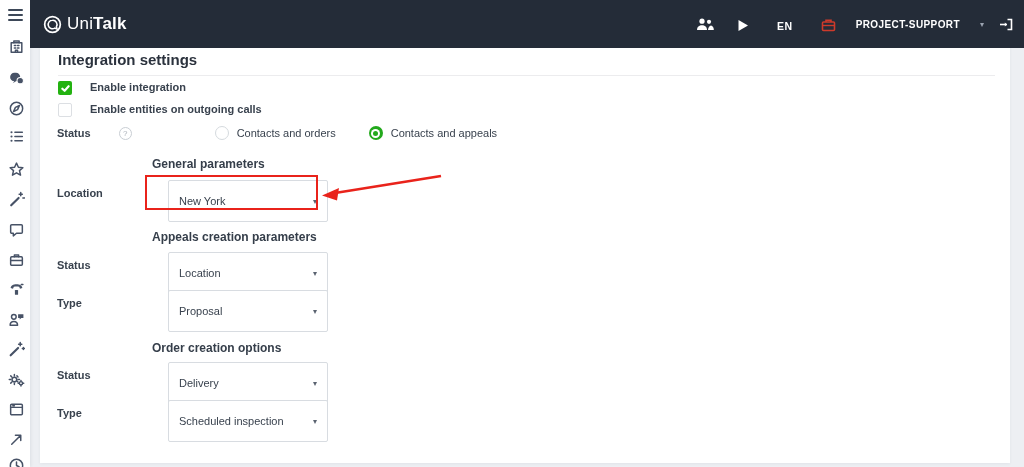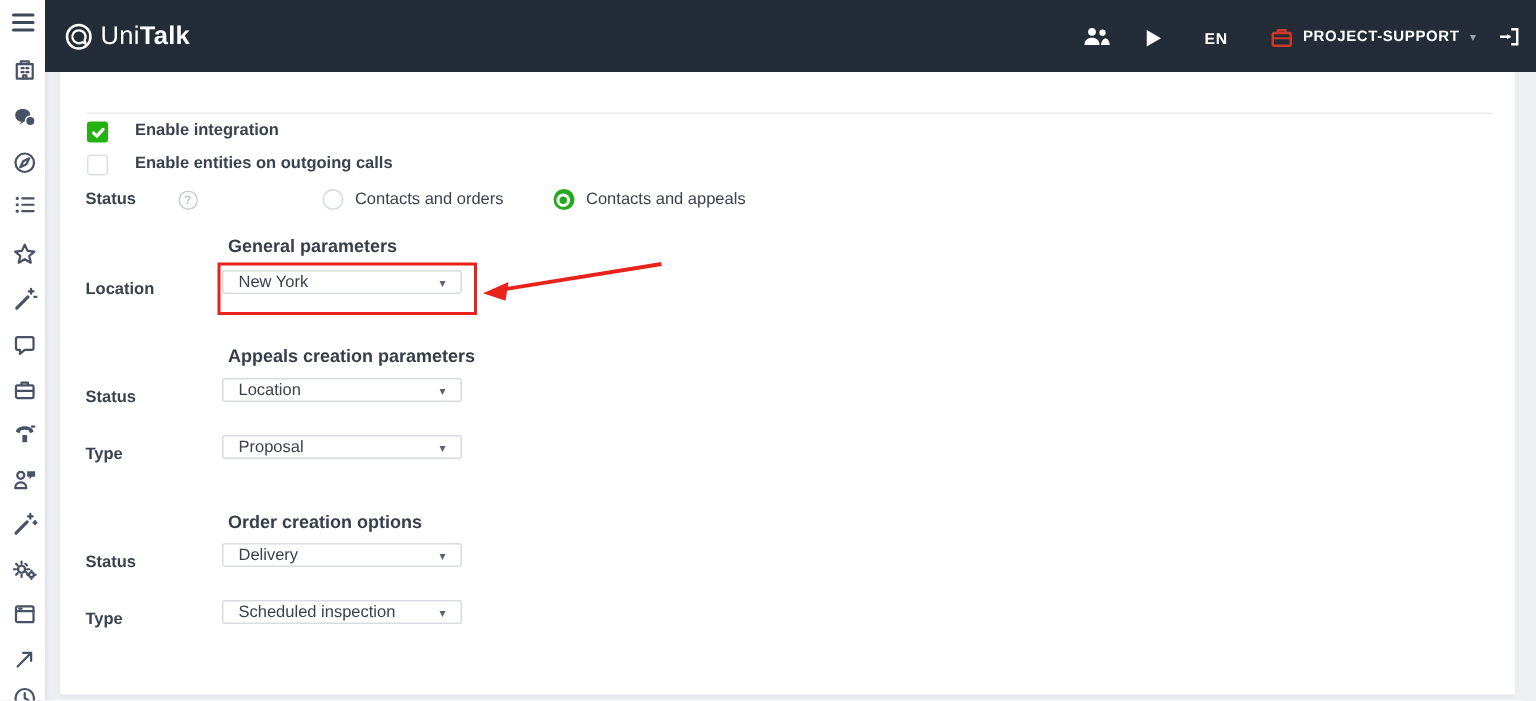--- a/index.html
+++ b/index.html
@@ -21,21 +21,21 @@
             display:flex; align-items:center; z-index:6; }
   .brand { display:flex; align-items:center; margin-left:12px; color:#fff; }
   .brand-icon { width:21px; height:21px; margin-right:4px; }
   .brand-text { font-size:17px; letter-spacing:.2px; color:#fff; }
   .brand-text .bold { font-weight:bold; }
   .hdr-right { margin-left:auto; display:flex; align-items:flex-end; gap:0; padding-right:8px; }
   .hdr-item { display:flex; align-items:center; justify-content:center; color:#fff; }
   .hdr-group { margin-right:22px; }
   .hdr-play { margin-right:28px; font-size:13px; }
   .hdr-lang { margin-right:28px; font-size:10.5px; font-weight:bold; letter-spacing:.5px; }
-  .hdr-proj { margin-right:14px; gap:7px; cursor:pointer; }
+  .hdr-proj { margin-right:14px; gap:20px; cursor:pointer; }
   .hdr-proj .proj-label { font-size:10px; font-weight:bold; letter-spacing:.4px; color:#fff; }
   .hdr-proj .caret { font-size:8px; color:#9aa3b0; }
   .hdr-exit { margin-right:2px; }
   .hdr-item svg { display:block; }
 
   
   .card { position:absolute; left:40px; top:38px; width:970px; height:425px; background:#fff;
           box-shadow:0 1px 3px rgba(40,50,70,.06); }
   .page-title { position:absolute; left:18px; top:13px; font-size:15px; font-weight:bold; color:#2b323d; }
   .title-divider { position:absolute; left:18px; top:37px; width:937px; height:1px; background:#ececee; }
@@ -60,21 +60,21 @@
   .radio.off { border:1.5px solid #d5dade; background:#fff; }
   .radio.on { background:#23a91c; }
   .radio.on::before { content:""; position:absolute; left:2.5px; top:2.5px; width:9px; height:9px;
                       border-radius:50%; background:#fff; }
   .radio.on::after { content:""; position:absolute; left:4.5px; top:4.5px; width:5px; height:5px;
                      border-radius:50%; background:#23a91c; }
   .radio-label { font-size:11px; color:#39424e; }
 
   .sec-title { position:absolute; left:112px; font-size:12px; font-weight:bold; color:#353e4a; }
   .field-label { position:absolute; left:17px; font-size:11px; font-weight:bold; color:#39424e; }
-  .dropdown { position:absolute; left:108px; width:160px; height:16px; background:#fff;
+  .dropdown { position:absolute; left:128px; width:160px; height:42px; background:#fff;
               border:1px solid #d8dce1; border-radius:2px; display:flex; align-items:center;
               cursor:pointer; }
   .dropdown .val { font-size:11px; color:#39424e; margin-left:10px; }
   .dropdown .dd-caret { margin-left:auto; margin-right:10px; font-size:8px; color:#5a6370; }
 
   
   .hl-box { position:absolute; left:105px; top:137px; width:173px; height:35px;
             border:2px solid #e9231b; z-index:3; pointer-events:none; }
   .arrow-svg { position:absolute; left:275px; top:128px; width:130px; height:40px; z-index:4;
                pointer-events:none; }
@@ -220,20 +220,21 @@
       <svg width="16" height="15" viewBox="0 0 16 15">
           <path d="M9.5 2.5h4v10h-4" fill="none" stroke="#fff" stroke-width="1.6"></path>
           <path d="M2 7.5h7" stroke="#fff" stroke-width="1.6"></path>
           <path d="M9 7.5 6.8 5.6v3.8z" fill="#fff"></path>
         </svg>
     </span>
   </div>
 </div>
 
 <div class="card">
+  <div class="page-title">Integration settings</div>
   <div class="title-divider"></div>
 
   <div class="cb-row" style="top:43px">
     <span class="checkbox checked">
       <svg viewBox="0 0 10 10">
           <path d="M1.5 5.2 4 7.5 8.5 2.5"></path>
         </svg>
     </span>
     <span class="cb-label">Enable integration</span>
   </div>

